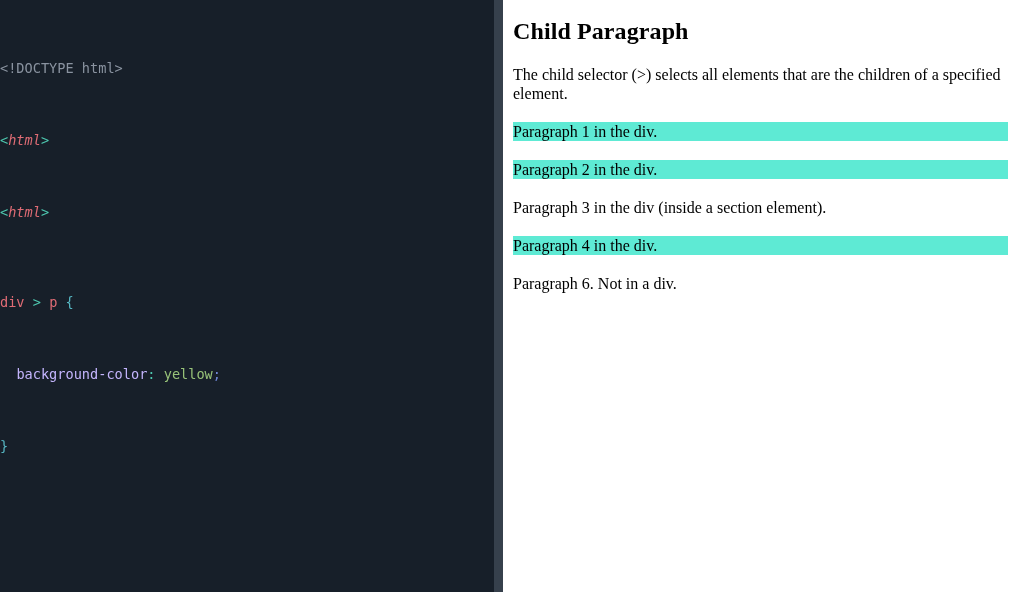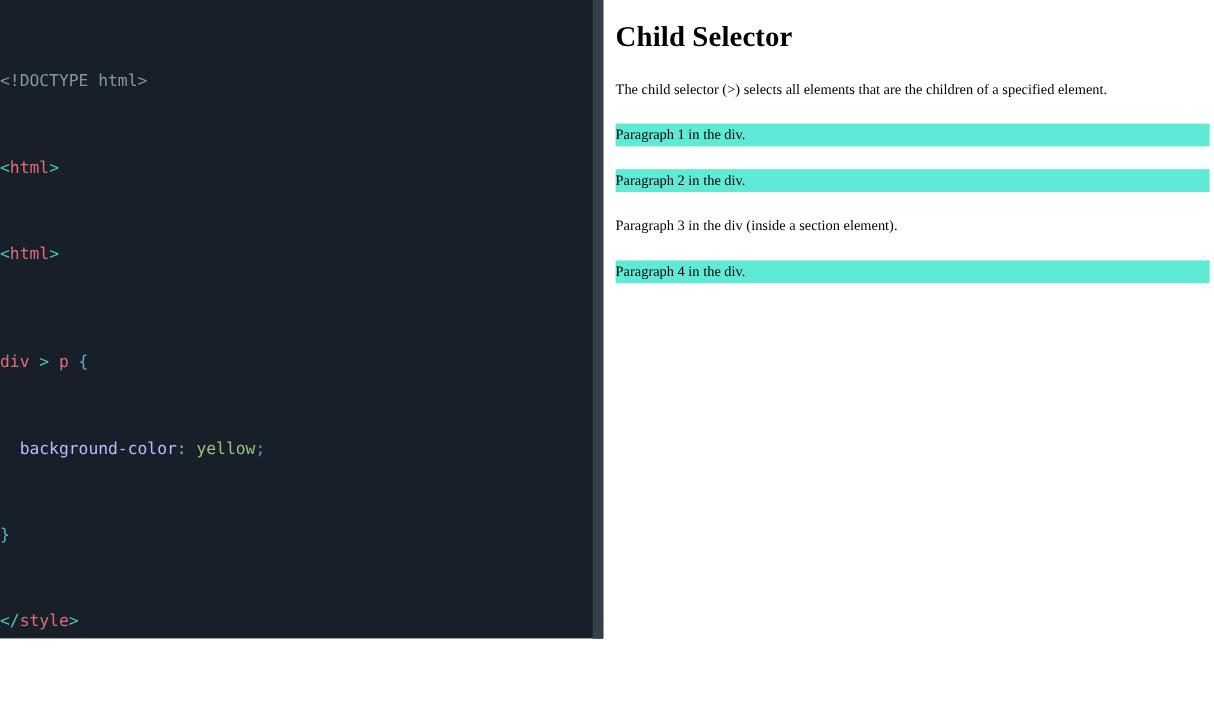--- a/index.html
+++ b/index.html
@@ -17,21 +17,21 @@
     height: 592px;
     display: flex;
     flex-direction: row;
     background: #ffffff;
   }
 
   
   #code-pane {
     position: relative;
     width: 503px;
-    height: 532px;
+    height: 592px;
     background: #171f29;
     overflow: hidden;
     flex: 0 0 503px;
   }
 
   #code-block {
     position: absolute;
     left: 0;
     top: 5px;
     width: 503px;
@@ -41,21 +41,21 @@
     white-space: pre-wrap;
     word-break: break-word;
     color: #d7dce3;
     -webkit-font-smoothing: antialiased;
   }
 
   .ln { display: block; min-height: 18px; }
 
   
   .t-punct   { color: #4ec9b0; }   
-  .t-tag     { color: #e06c75; }   
+  .t-tag     { color: #e06c75; font-style: italic; }   
   .t-doctype { color: #8a93a0; }   
   .t-sel     { color: #e06c75; }   
   .t-comb    { color: #4ec9b0; }   
   .t-brace   { color: #56b6c2; }   
   .t-prop    { color: #c4b5fd; }   
   .t-colon   { color: #4ec9b0; }   
   .t-value   { color: #98c379; }   
   .t-semi    { color: #6f86d6; }   
 
   
@@ -94,21 +94,21 @@
 
   #preview-heading {
     font-size: 24px;
     font-weight: bold;
     margin: 18px 0 0 0;
     line-height: 1.15;
     letter-spacing: 0.1px;
   }
 
   .pv-p {
-    font-size: 12px;
+    font-size: 16px;
     line-height: 19px;
     margin: 19px 0 0 0;
     padding: 0;
   }
 
   .pv-p.hl {
     background: #5eead4;
   }
 </style>
 </head>
@@ -125,21 +125,20 @@
 
       <span class="ln"><span class="t-punct">&lt;</span><span class="t-tag">html</span><span class="t-punct">&gt;</span></span>
 
 
       <span class="ln"><span class="t-sel">div</span> <span class="t-comb">&gt;</span> <span class="t-sel">p</span> <span class="t-brace">{</span></span>
 
       <span class="ln">  <span class="t-prop">background-color</span><span class="t-colon">:</span> <span class="t-value">yellow</span><span class="t-semi">;</span></span>
 
       <span class="ln"><span class="t-brace">}</span></span>
 
-      <span class="ln"><span class="t-punct">&lt;/</span><span class="t-tag">style</span><span class="t-punct">&gt;</span></span>
 
       
 
       
 
       
 
       
 
       
@@ -181,25 +180,26 @@
     </div>
 
     <div id="code-scrollbar">
       <div id="code-scrollbar-thumb"></div>
     </div>
   </div>
 
   <div id="preview-pane">
     <div id="preview-inner">
 
-      <h2 id="preview-heading">Child Selector</h2>
+      <h2 id="preview-heading">Child Paragraph</h2>
 
       <p class="pv-p">The child selector (&gt;) selects all elements that are the children of a specified element.</p>
 
       <p class="pv-p hl">Paragraph 1 in the div.</p>
       <p class="pv-p hl">Paragraph 2 in the div.</p>
       <p class="pv-p">Paragraph 3 in the div (inside a section element).</p>
       <p class="pv-p hl">Paragraph 4 in the div.</p>
+      <p class="pv-p">Paragraph 6. Not in a div.</p>
 
     </div>
   </div>
 
 </div>
 
 </body></html>

